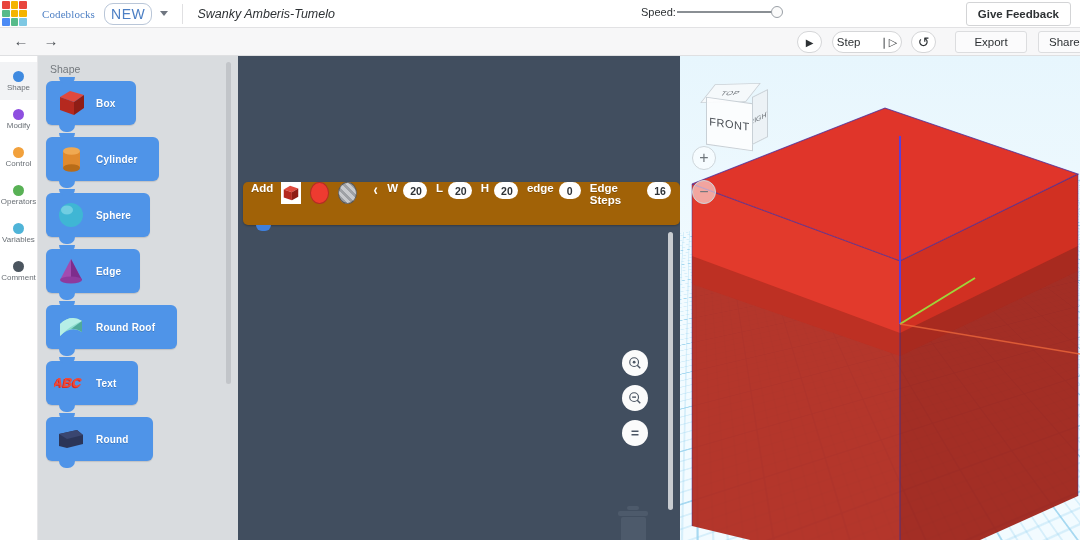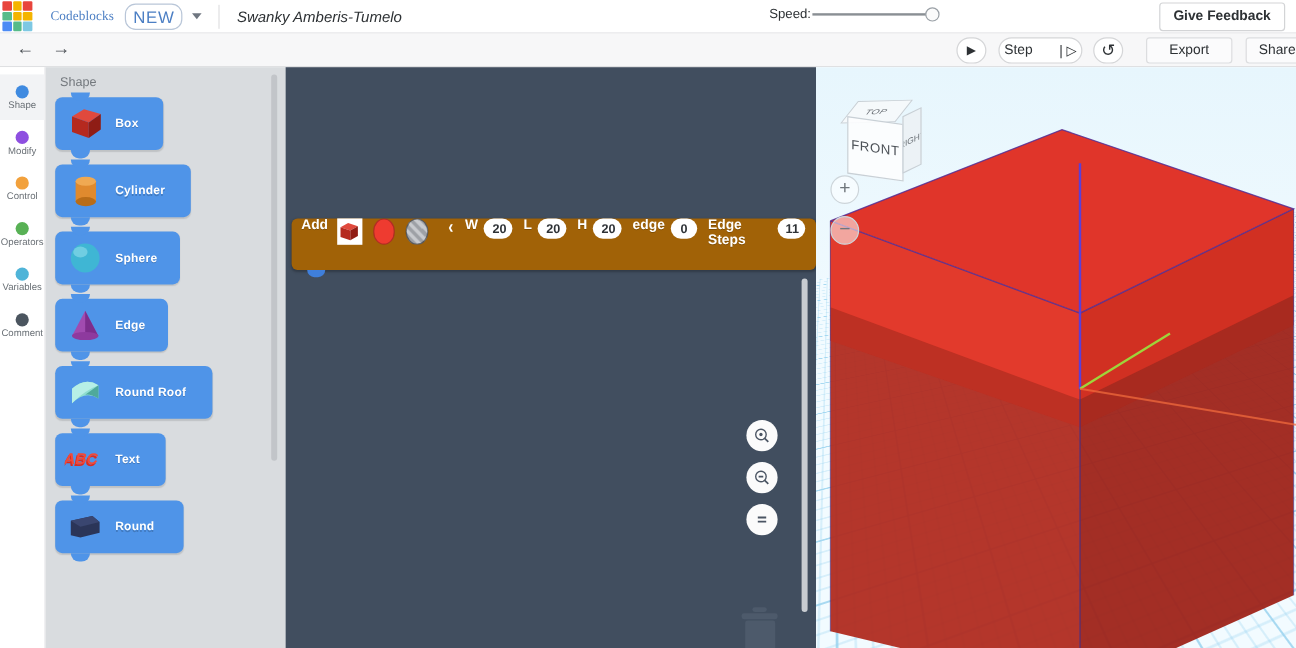--- a/index.html
+++ b/index.html
@@ -437,21 +437,21 @@
 
       <span class="cb-lab">W</span>
       <span class="cb-val">20</span>
       <span class="cb-lab">L</span>
       <span class="cb-val">20</span>
       <span class="cb-lab">H</span>
       <span class="cb-val">20</span>
       <span class="cb-lab">edge</span>
       <span class="cb-val">0</span>
       <span class="cb-lab">Edge Steps</span>
-      <span class="cb-val">11</span>
+      <span class="cb-val">16</span>
     </div>
 
     <div class="canvas-scroll"></div>
 
     <div class="cv-btn" style="top:294px">
       <svg width="14" height="14" viewBox="0 0 16 16">
         <circle cx="7" cy="7" r="5" fill="none" stroke="#4b5563" stroke-width="1.3"></circle>
         <circle cx="7" cy="7" r="1.6" fill="#4b5563"></circle>
         <line x1="10.6" y1="10.6" x2="14" y2="14" stroke="#4b5563" stroke-width="1.6"></line>
       </svg>

